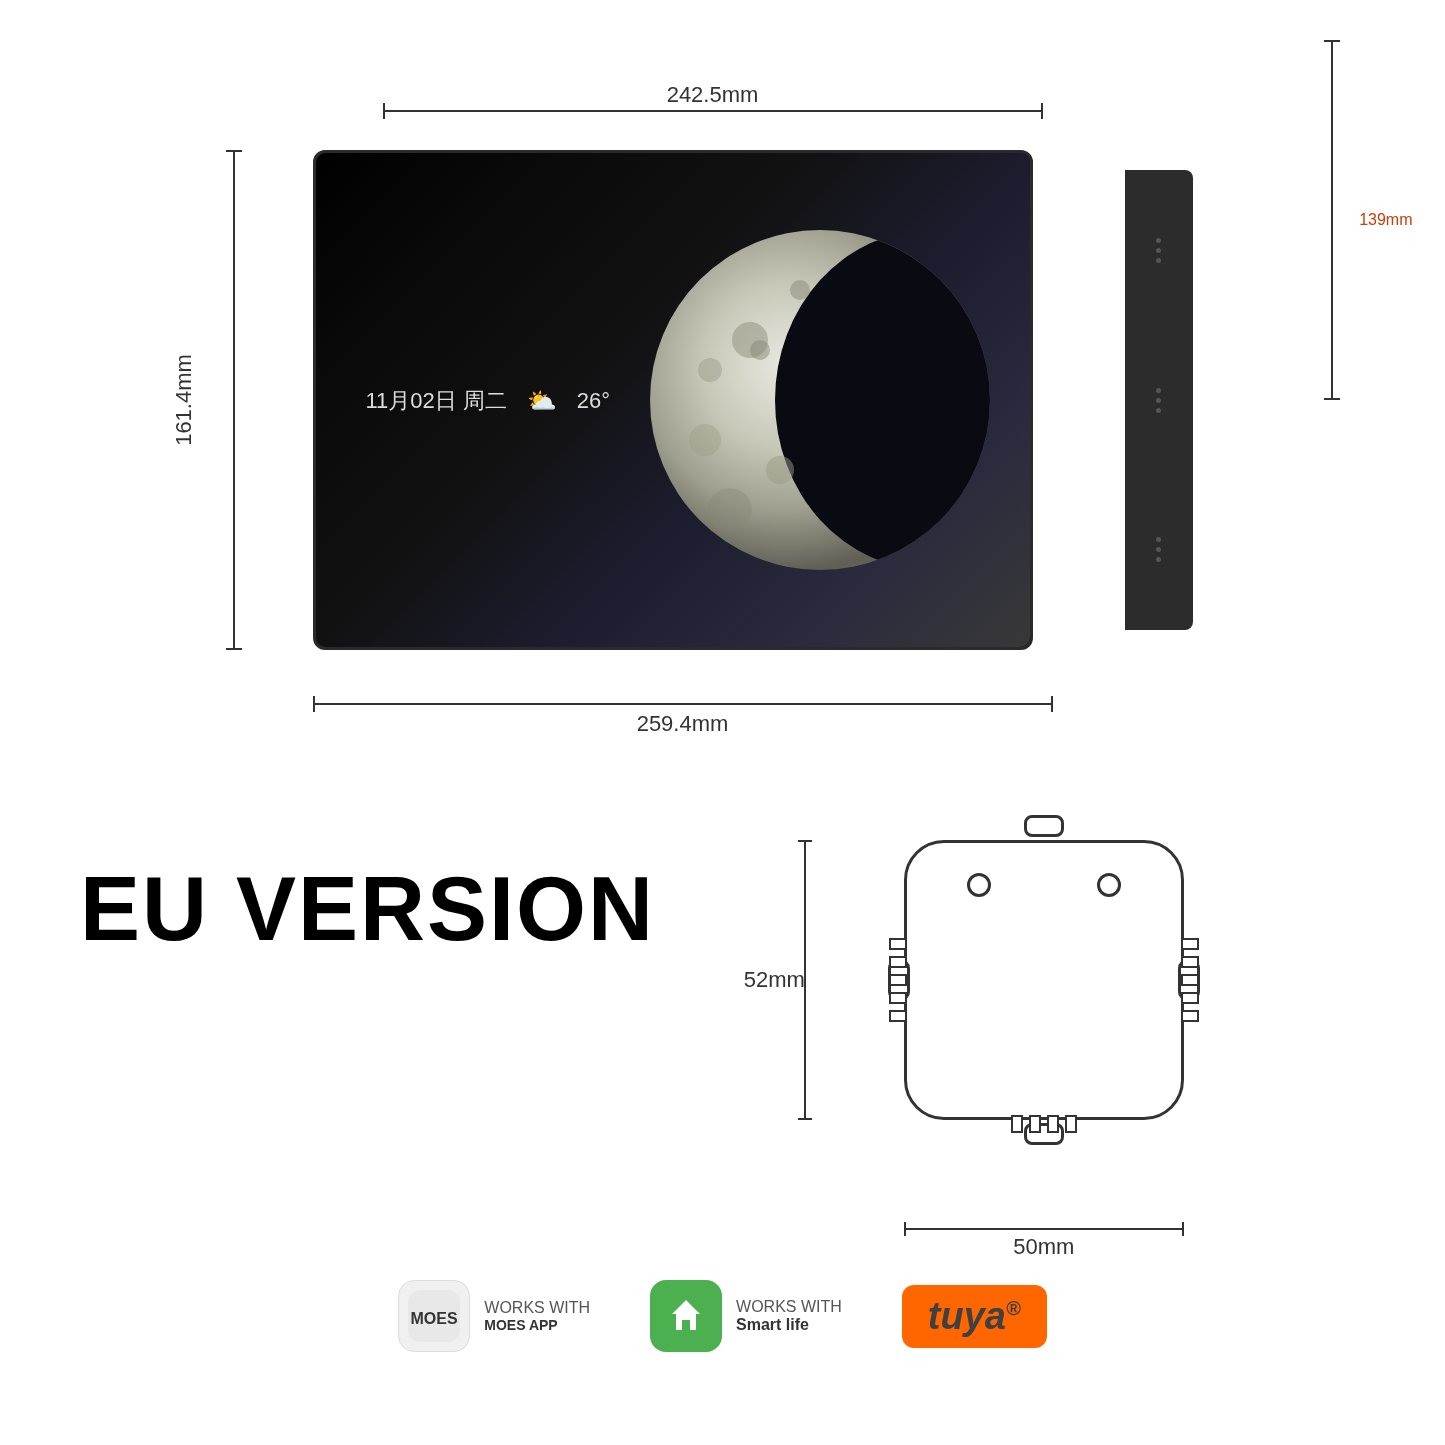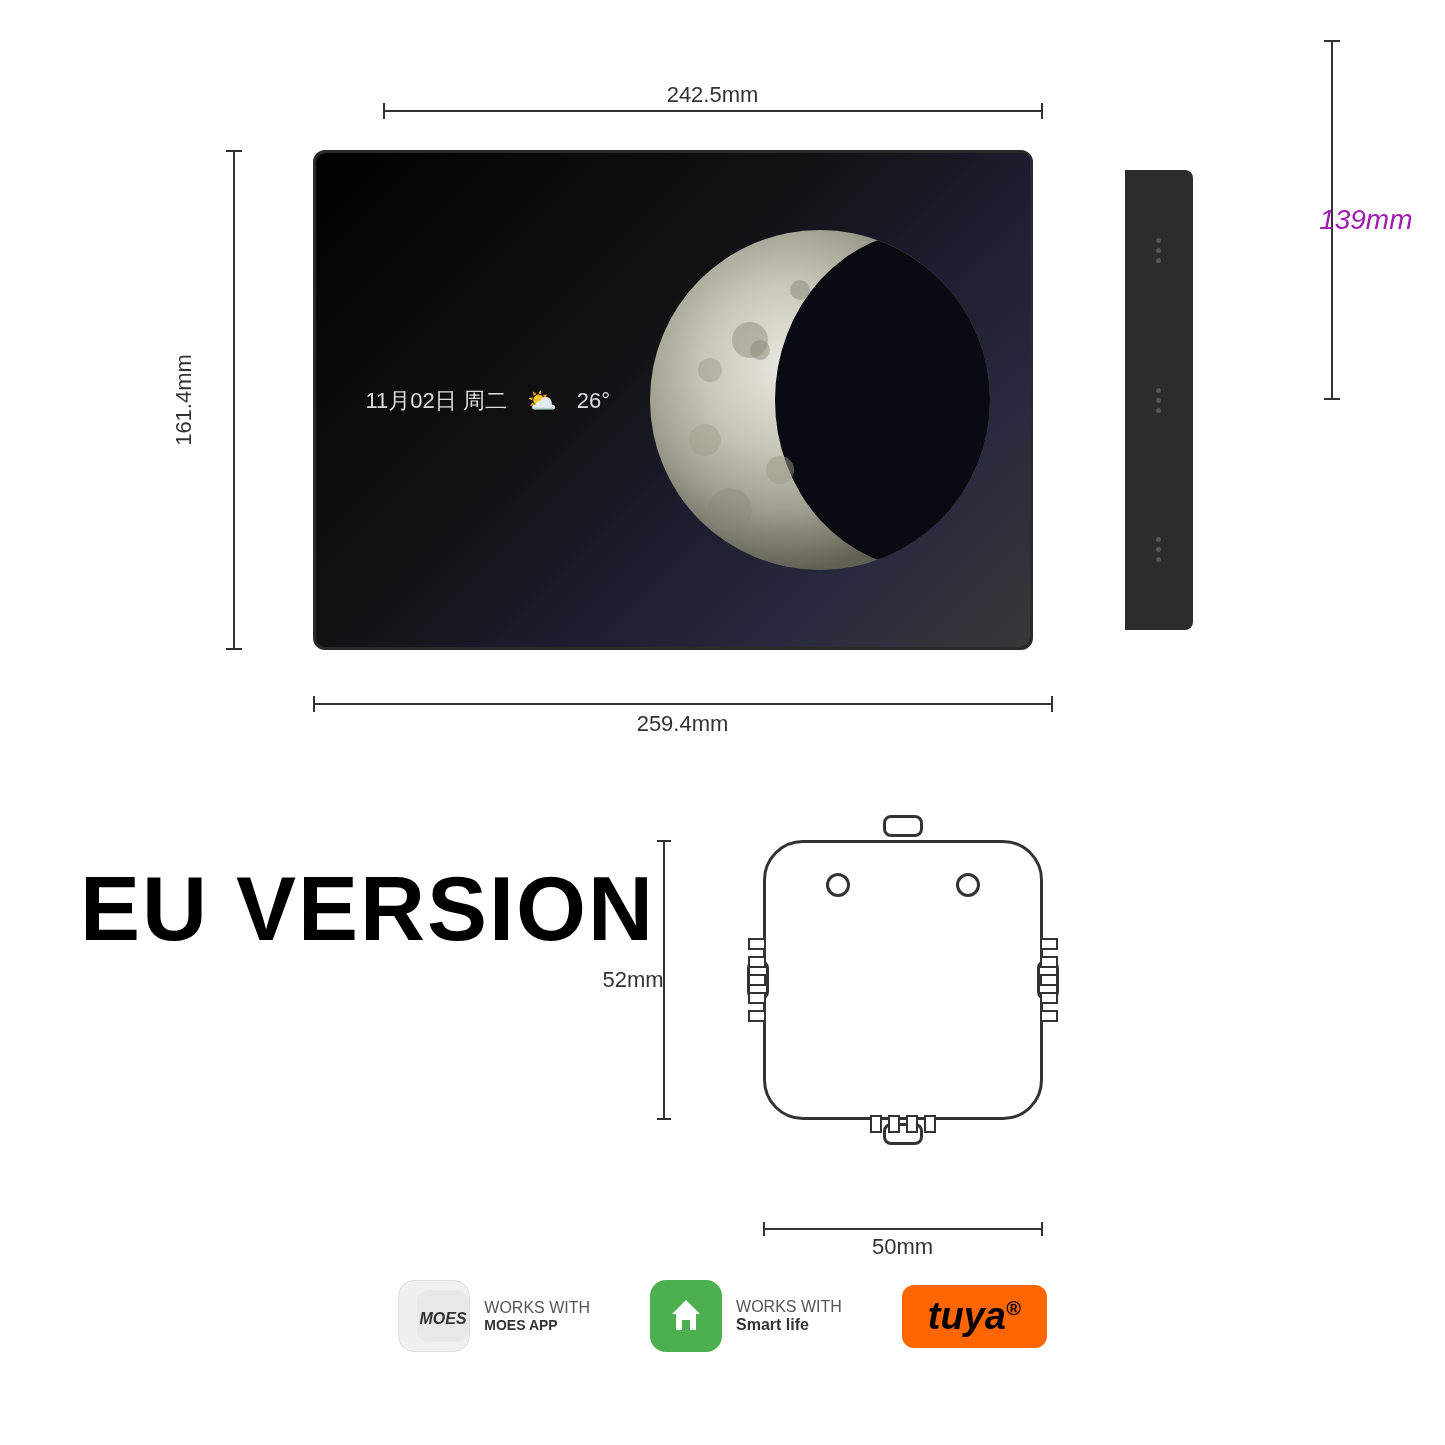--- a/index.html
+++ b/index.html
@@ -227,24 +227,23 @@
       background: #333;
       left: -7px;
     }
     .dim-right-line::before { top: 0; }
     .dim-right-line::after { bottom: 0; }
     .dim-label-right {
       position: absolute;
       right: -80px;
       top: 50%;
       transform: translateY(-50%);
-      font-size: 28px;
-      color: #a21caf;
+      font-size: 16px;
+      color: #c2410c;
       white-space: nowrap;
-      font-style: italic;
     }
 
     
     .dim-left {
       position: absolute;
       left: -80px;
       top: 0;
       height: 500px;
       display: flex;
       flex-direction: column;
@@ -335,21 +334,21 @@
       font-weight: 900;
       color: #000000;
       letter-spacing: 2px;
       line-height: 1.1;
     }
 
     .right-bottom {
       flex: 1;
       display: flex;
       flex-direction: column;
-      align-items: flex-start;
+      align-items: center;
       position: relative;
     }
 
     
     .schematic-wrap {
       position: relative;
       width: 360px;
       height: 380px;
     }
 
@@ -544,26 +543,25 @@
       align-items: center;
       gap: 14px;
     }
     .moes-icon-box {
       width: 72px;
       height: 72px;
       background: #f0f0f0;
       border-radius: 16px;
       display: flex;
       align-items: center;
-      justify-content: flex-end;
+      justify-content: center;
       font-size: 20px;
       font-weight: bold;
       color: #333;
       border: 1px solid #ddd;
-      font-style: italic;
     }
     .moes-text {
       text-align: left;
     }
     .moes-works-with {
       font-size: 16px;
       color: #555;
     }
     .moes-app-name {
       font-size: 14px;
@@ -595,21 +593,21 @@
     }
     .smartlife-app-name {
       font-size: 16px;
       font-weight: bold;
       color: #333;
     }
 
     
     .tuya-badge {
       background: #ff6600;
-      color: #000000;
+      color: #404040;
       font-size: 38px;
       font-weight: bold;
       padding: 10px 26px;
       border-radius: 12px;
       font-style: italic;
       text-align: right;
     }
     .tuya-sup {
       font-size: 20px;
       vertical-align: super;

